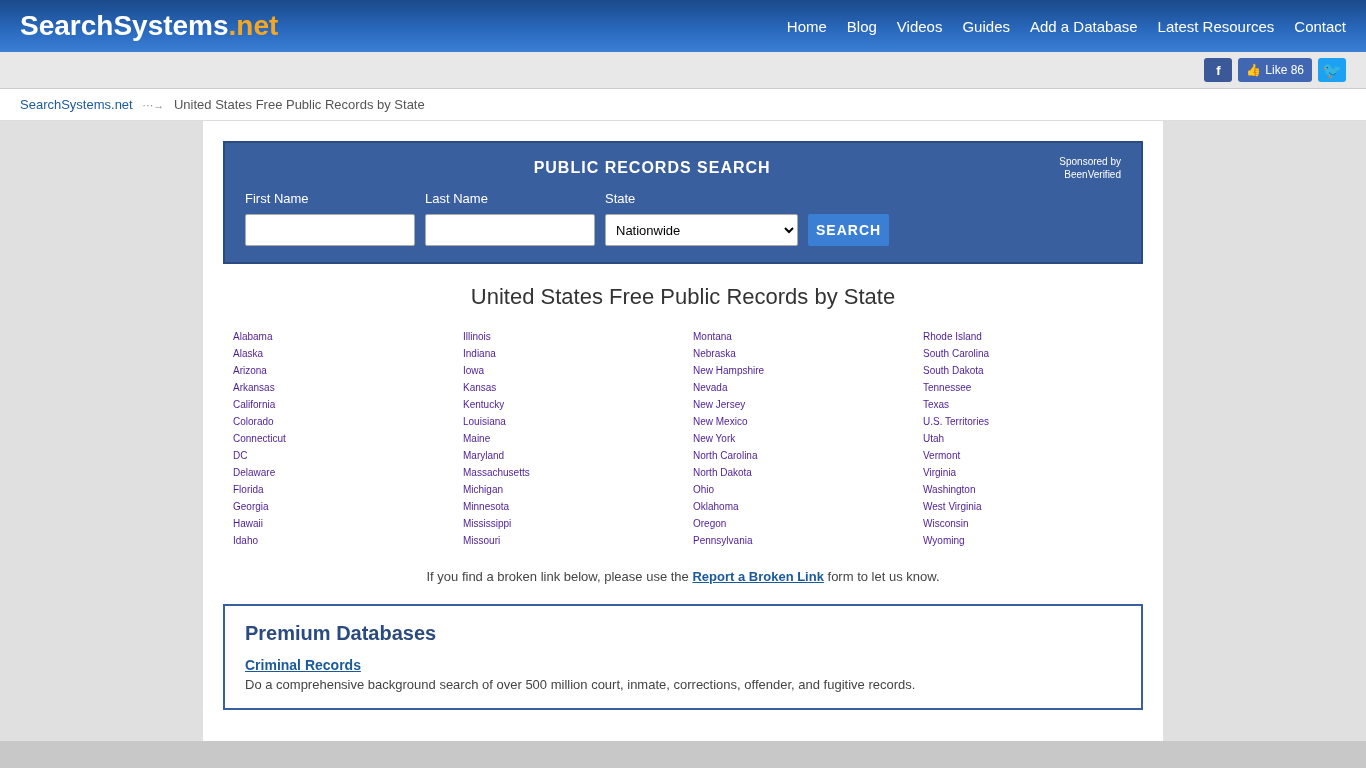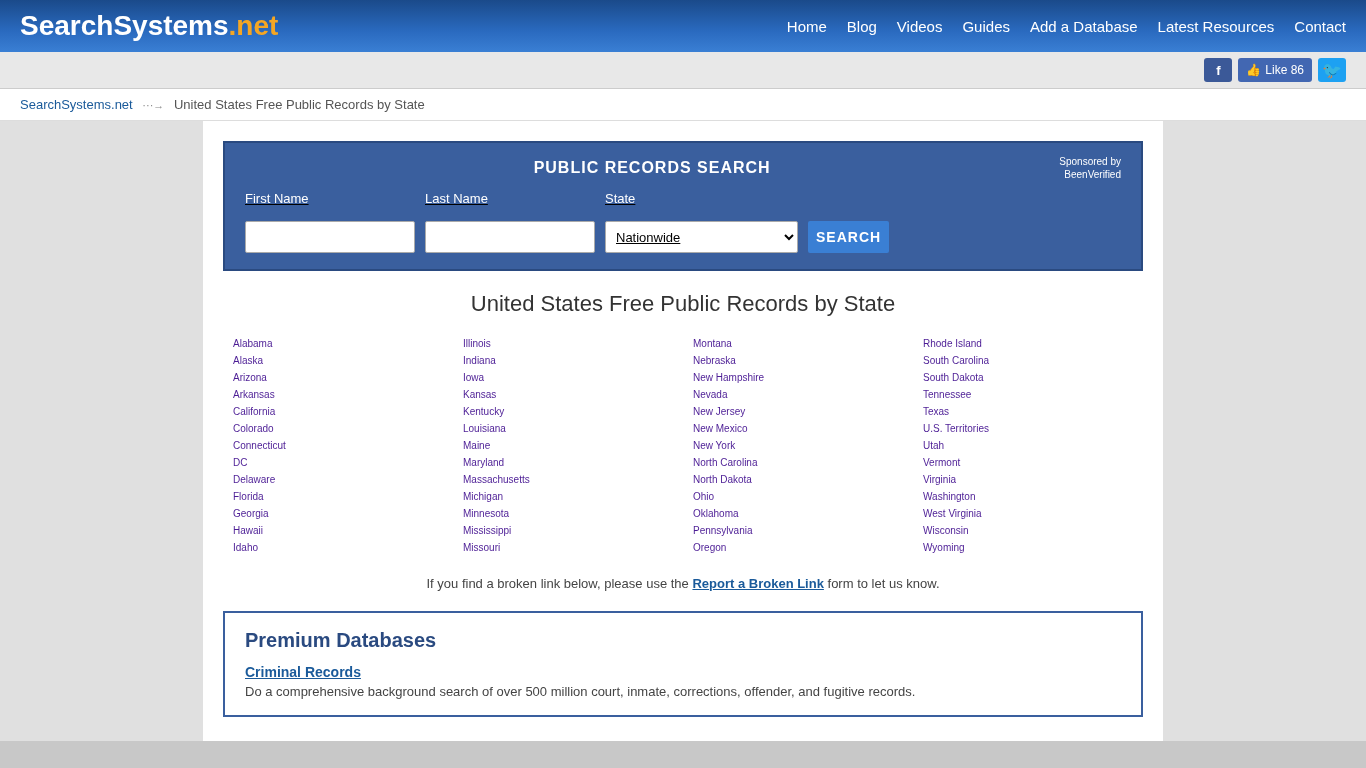--- a/index.html
+++ b/index.html
@@ -123,21 +123,21 @@
       color: #ccc;
       text-align: right;
       line-height: 1.3;
     }
     #sponsored span { display: block; color: white; font-size: 10px; }
     #search-fields {
       display: flex;
       gap: 10px;
       align-items: flex-end;
     }
-    .field-group { display: flex; flex-direction: column; gap: 15px; text-decoration: underline; }
+    .field-group { display: flex; flex-direction: column; gap: 8px; }
     .field-group label { color: white; font-size: 13px; }
     .field-group input, .field-group select {
       height: 32px;
       border: 1px solid #aaa;
       padding: 2px 6px;
       font-size: 13px;
       border-radius: 2px;
     }
     .field-group input { width: 170px; background: white; }
     .field-group select { width: 193px; background: white; }
@@ -317,22 +317,22 @@
           <a href="#">Nebraska</a>
           <a href="#">New Hampshire</a>
           <a href="#">Nevada</a>
           <a href="#">New Jersey</a>
           <a href="#">New Mexico</a>
           <a href="#">New York</a>
           <a href="#">North Carolina</a>
           <a href="#">North Dakota</a>
           <a href="#">Ohio</a>
           <a href="#">Oklahoma</a>
+          <a href="#">Oregon</a>
           <a href="#">Pennsylvania</a>
-          <a href="#">Oregon</a>
         </div>
       <div class="state-column" id="col4">
           <a href="#">Rhode Island</a>
           <a href="#">South Carolina</a>
           <a href="#">South Dakota</a>
           <a href="#">Tennessee</a>
           <a href="#">Texas</a>
           <a href="#">U.S. Territories</a>
           <a href="#">Utah</a>
           <a href="#">Vermont</a>

